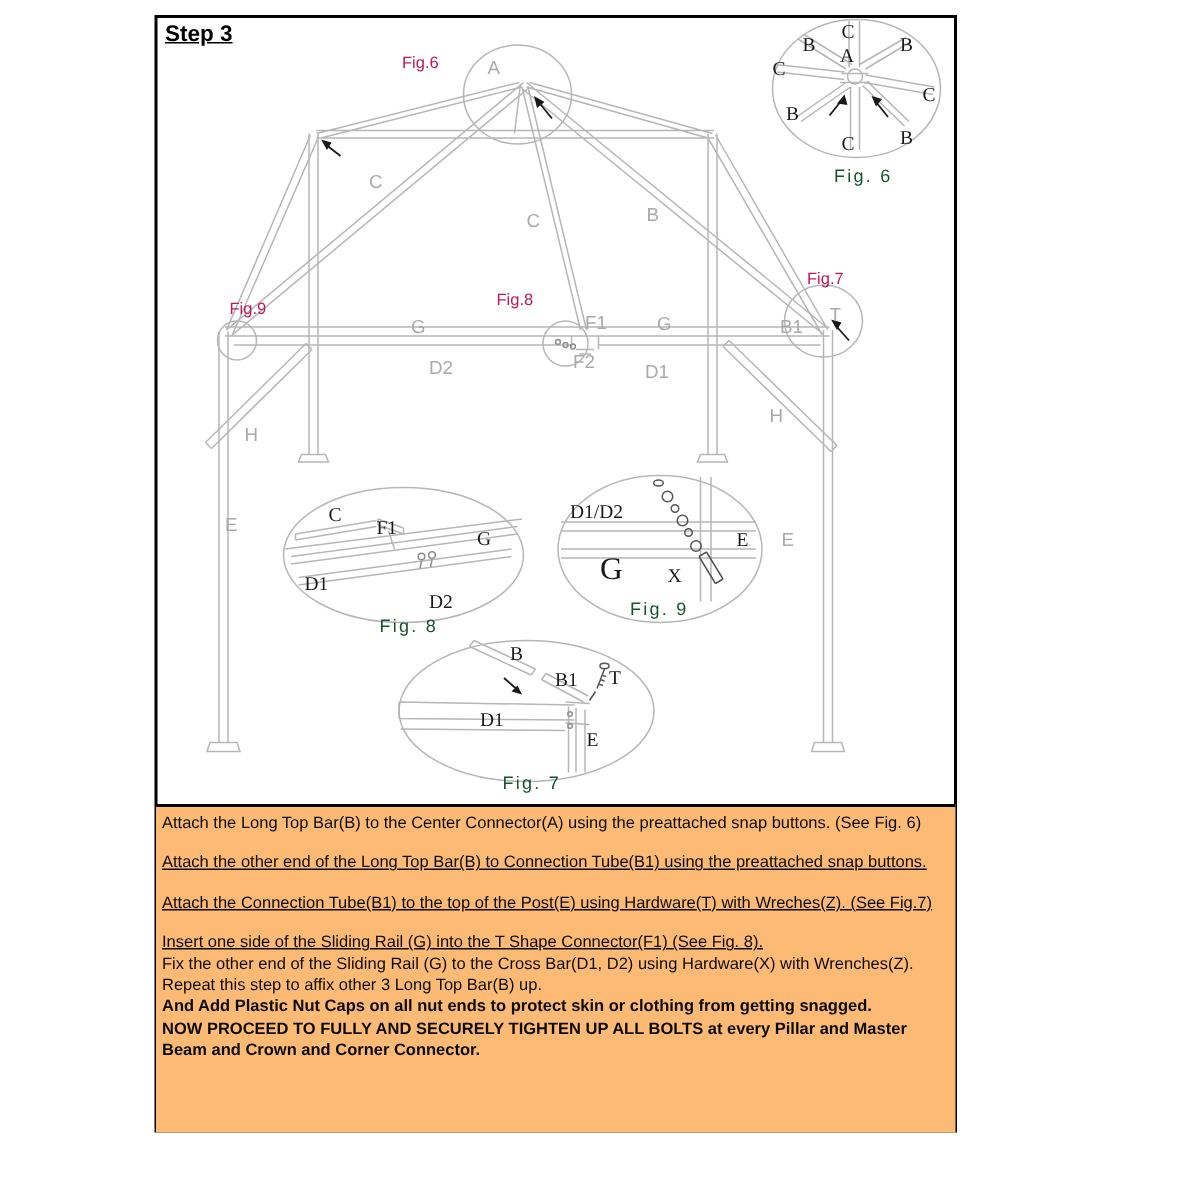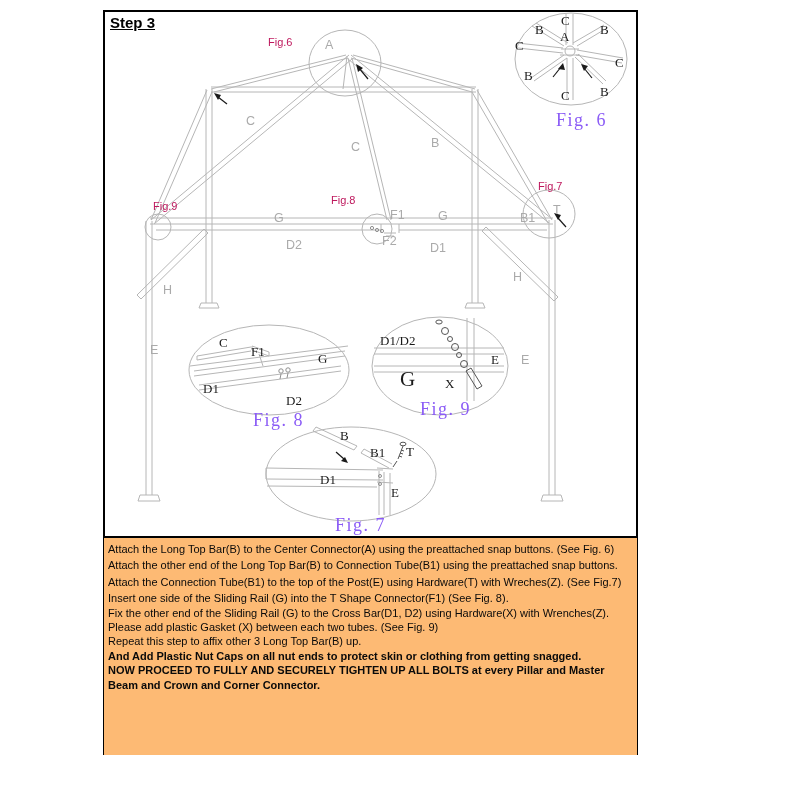--- a/index.html
+++ b/index.html
@@ -11,28 +11,28 @@
                 text-decoration:underline; color:#000; }
   svg.art { position:absolute; left:0; top:0; width:800px; height:800px; }
   svg .g  { stroke:#b6b6b6; fill:none; stroke-width:1; }
   svg .gd { stroke:#8f8f8f; fill:none; stroke-width:1; }
   svg .k  { stroke:#1a1a1a; fill:none; stroke-width:1.2; }
   svg .kd { stroke:#555; fill:none; stroke-width:1; }
   .dlabel { position:absolute; font-family:"Liberation Sans", sans-serif; font-size:12.5px;
             color:#aaaaaa; white-space:nowrap; }
   .dlabel.f13 { font-size:11px; color:#be185d; }
   .dlabel.blk { font-family:"Liberation Serif", serif; color:#1a1a1a; font-size:13px; }
-  .dlabel.caption { font-family:Liberation Serif, serif; color:#8b5cf6; font-size:18px;
+  .dlabel.caption { font-family:Liberation Sans, sans-serif; color:#14532d; font-size:12px;
                     letter-spacing:1.5px; }
   .dlabel.big { font-family:"Liberation Serif", serif; color:#1a1a1a; font-size:21px; }
   .instructions { position:absolute; left:104px; top:536px; width:533px; height:219px;
                   border-top:2px solid #000; box-sizing:border-box; background:#fdba74;
                   padding:4px 2px 0 4px; }
   .ipara { margin:0; font-size:11px; line-height:14.4px; color:#0a0a0a; }
-  .ipara.gap { margin-top:2px; }
+  .ipara.gap { margin-top:12px;text-decoration:underline; }
   .ipara.bold { font-weight:bold; }
 </style>
 </head>
 <body>
 
 <div class="page">
   <div class="border-box"></div>
   <div class="step-title">Step 3</div>
 
   <svg class="art" viewBox="0 0 800 800">
@@ -183,18 +183,17 @@
       <span class="dlabel blk" style="left: 391px; top: 485px;">E</span>
       <span class="dlabel caption" style="left: 335px; top: 515px;">Fig. 7</span>
     </div>
 
   <div class="instructions">
       <p class="ipara">Attach the Long Top Bar(B) to the Center Connector(A) using the preattached snap buttons. (See Fig. 6)</p>
       <p class="ipara gap">Attach the other end of the Long Top Bar(B) to Connection Tube(B1) using the preattached snap buttons.</p>
       <p class="ipara gap">Attach the Connection Tube(B1) to the top of the Post(E) using Hardware(T) with Wreches(Z). (See Fig.7)</p>
       <p class="ipara gap">Insert one side of the Sliding Rail (G) into the T Shape Connector(F1) (See Fig. 8).</p>
       <p class="ipara">Fix the other end of the Sliding Rail (G) to the Cross Bar(D1, D2) using Hardware(X) with Wrenches(Z).</p>
-      <p class="ipara">Please add plastic Gasket (X) between each two tubes. (See Fig. 9)</p>
       <p class="ipara">Repeat this step to affix other 3 Long Top Bar(B) up.</p>
       <p class="ipara bold">And Add Plastic Nut Caps on all nut ends to protect skin or clothing from getting snagged.</p>
       <p class="ipara bold">NOW PROCEED TO FULLY AND SECURELY TIGHTEN UP ALL BOLTS at every Pillar and Master Beam and Crown and Corner Connector.</p>
     </div>
 </div>
 
 </body></html>

